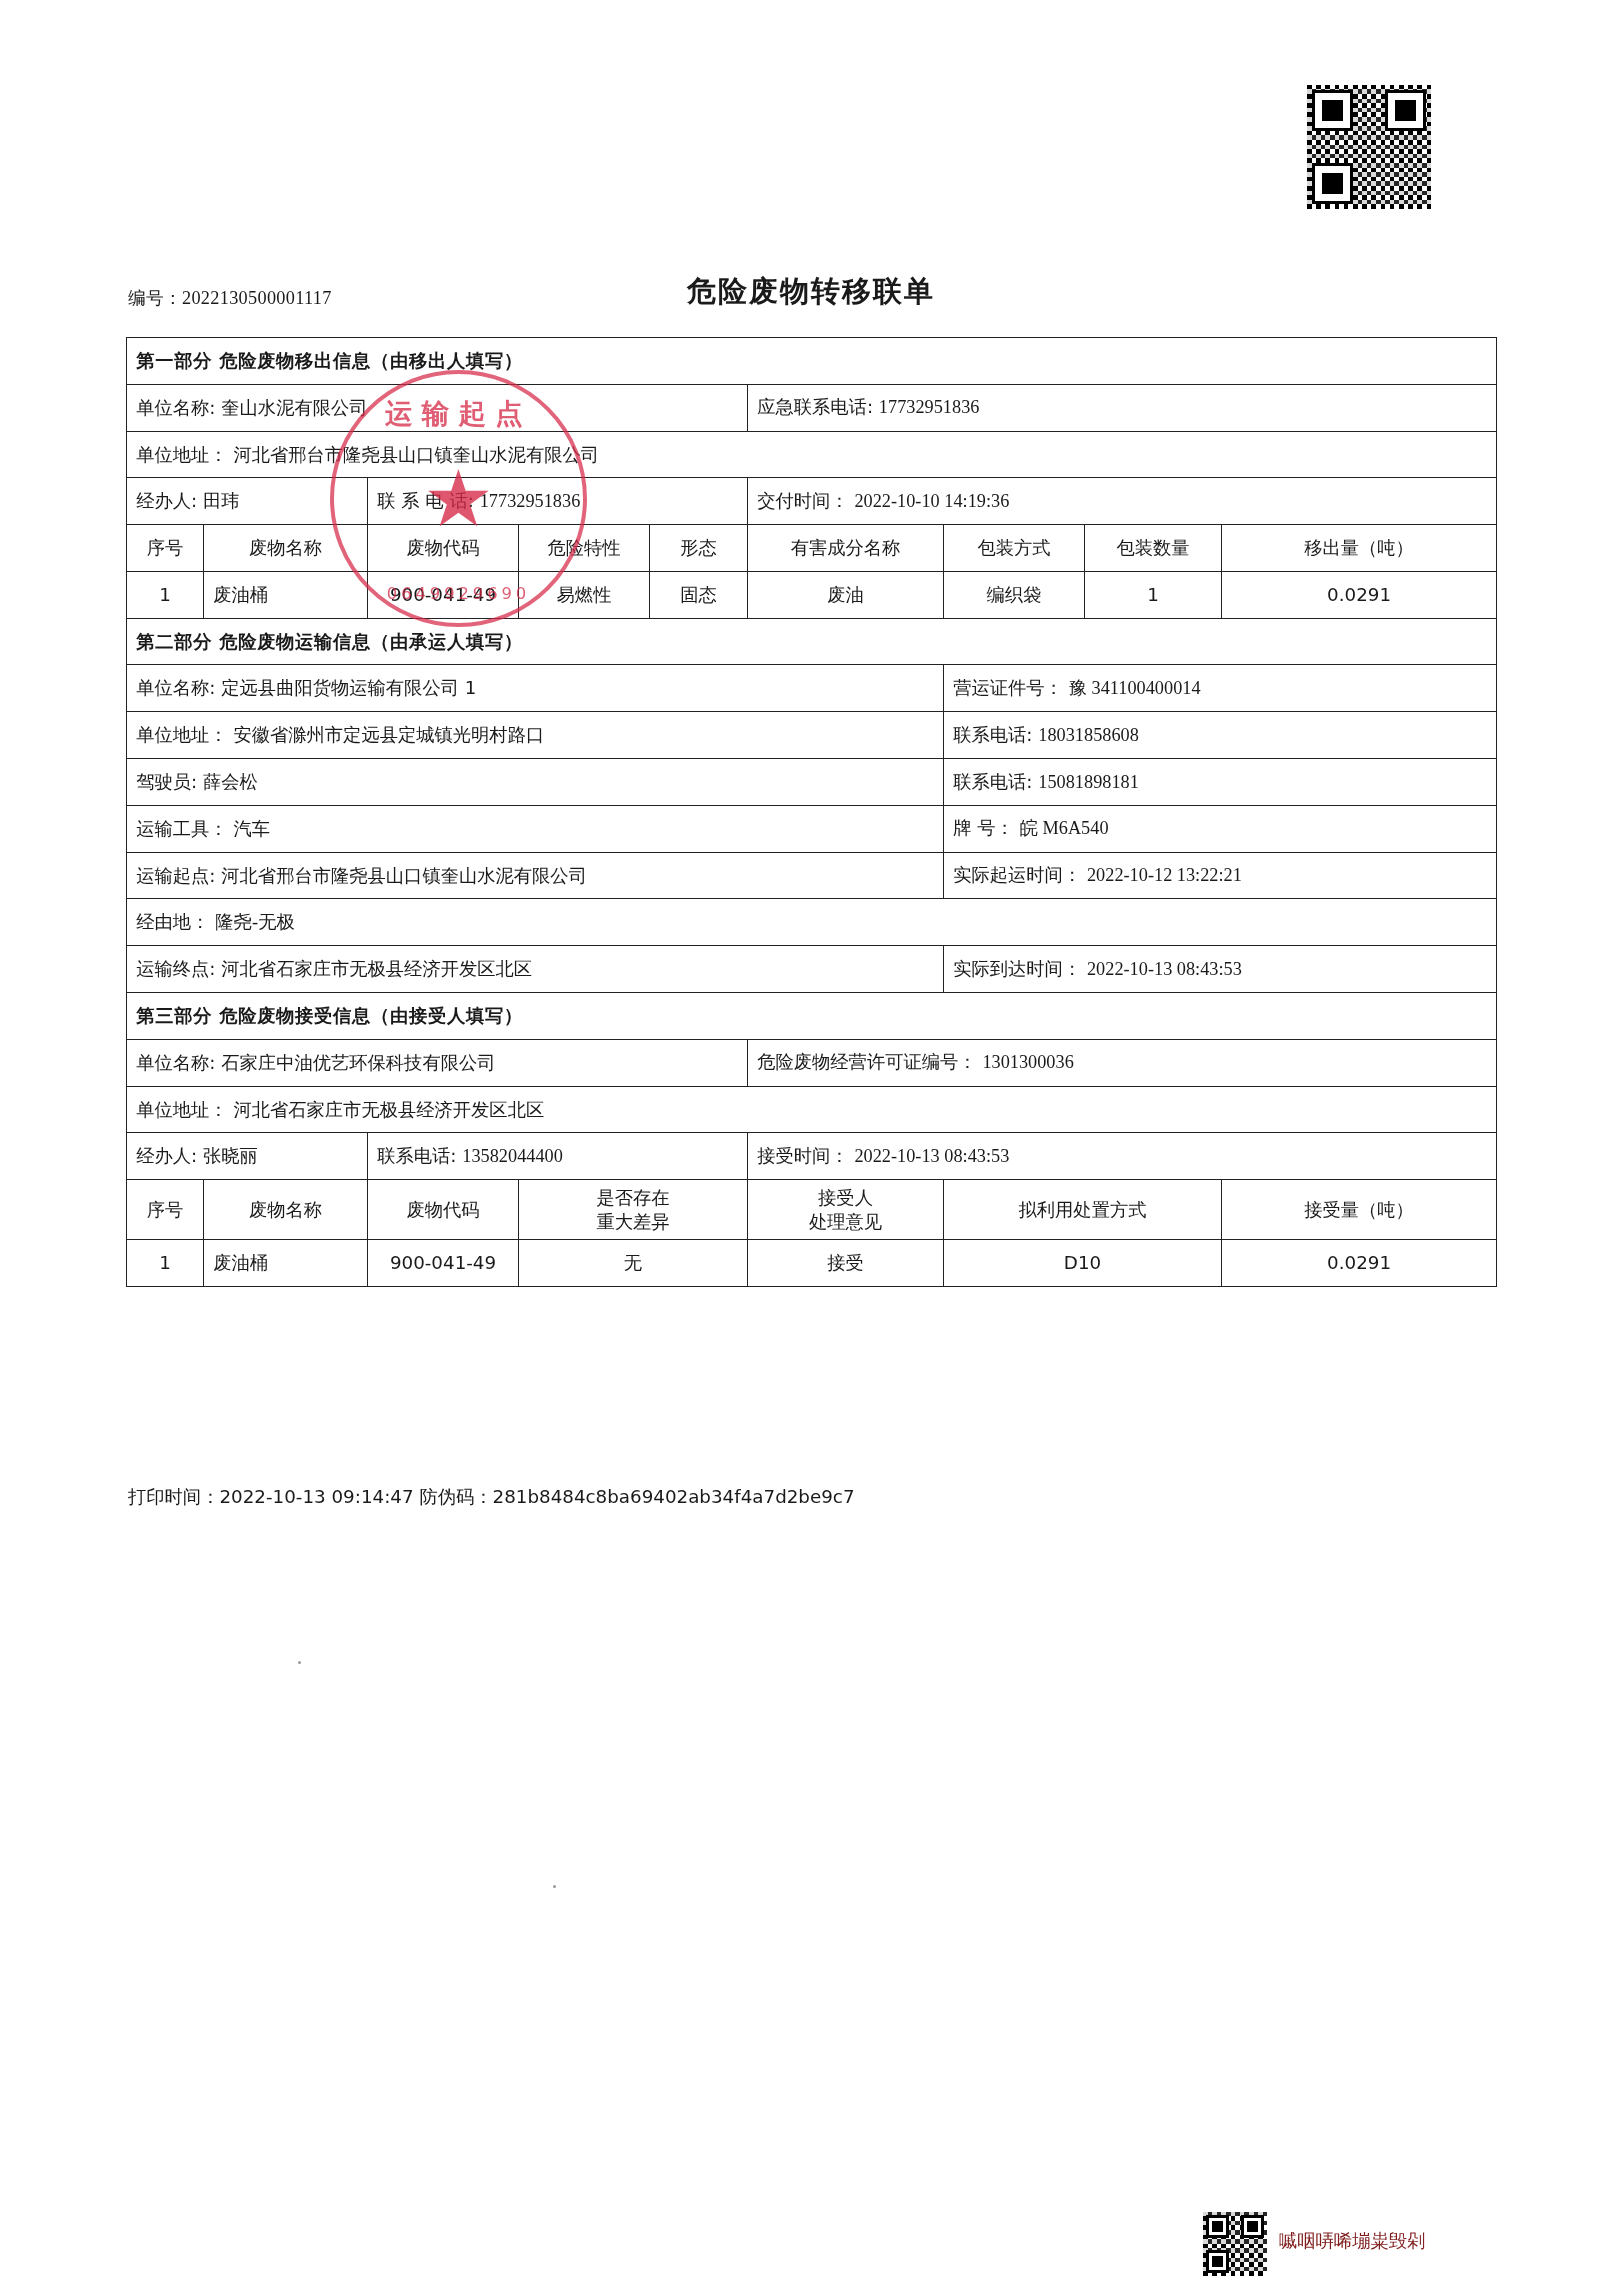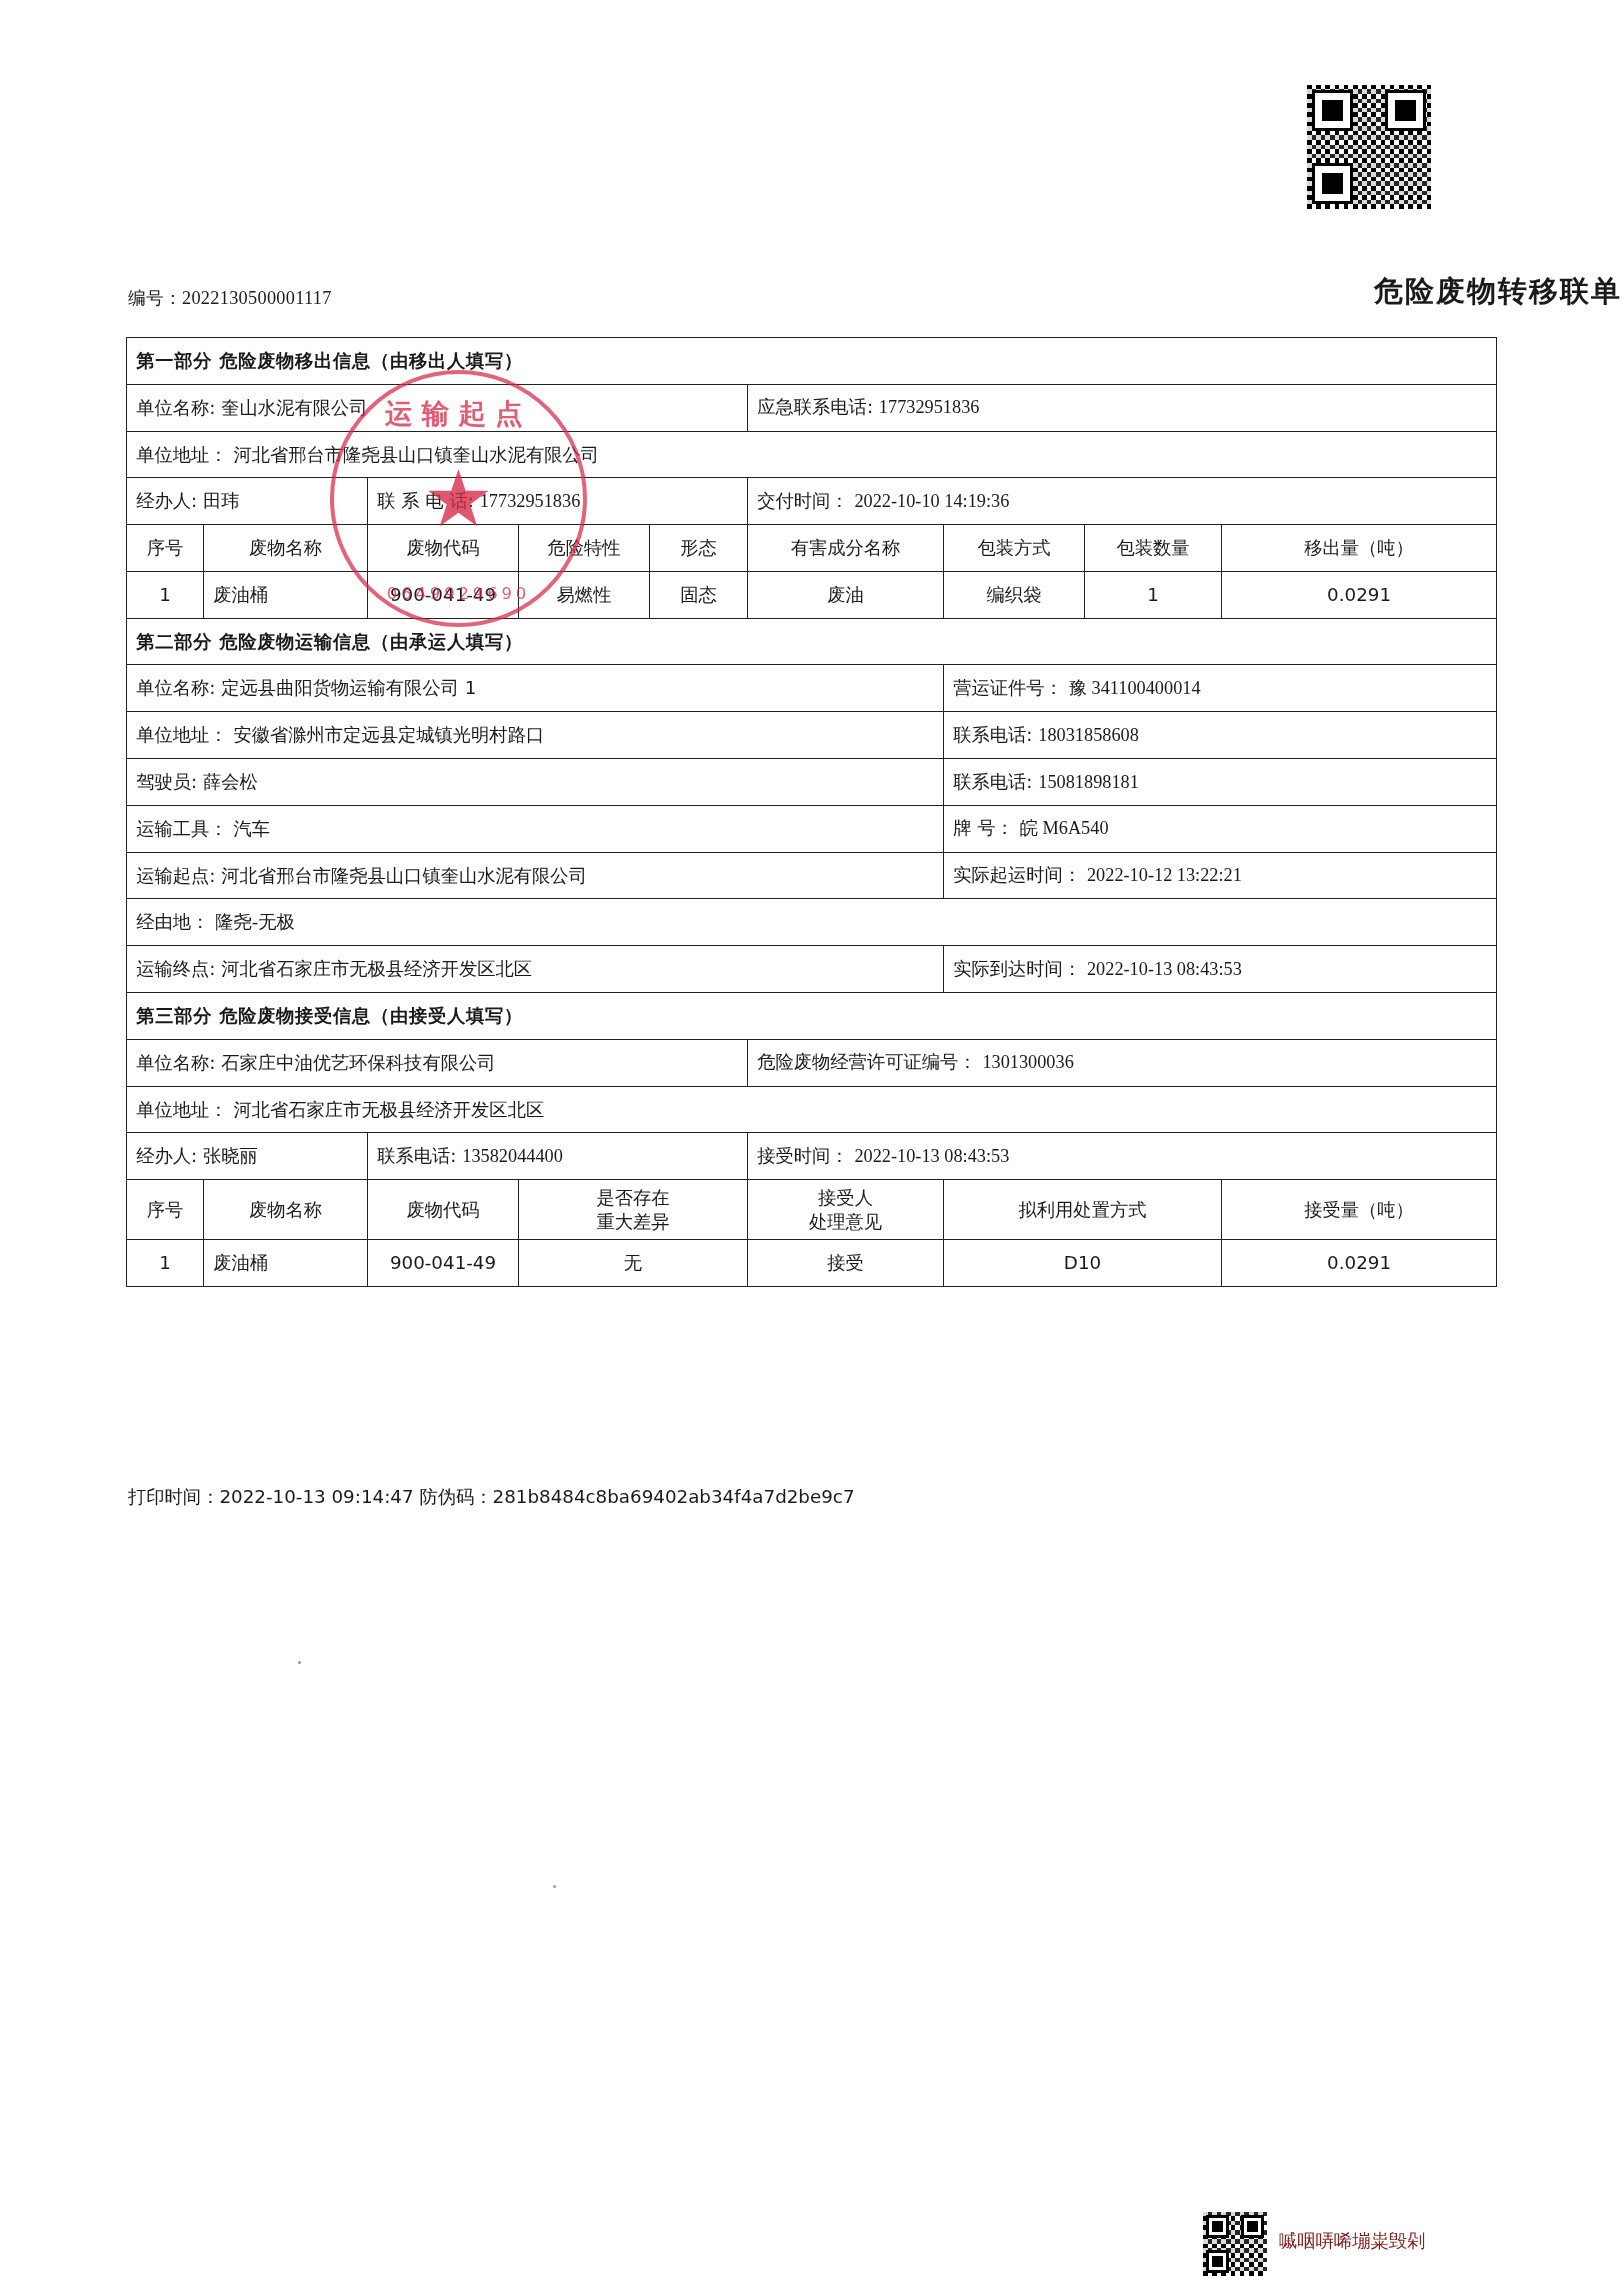--- a/index.html
+++ b/index.html
@@ -68,21 +68,21 @@
     left: 128px; top: 286px;
     font-size: 17.7px;
     letter-spacing: 0.3px;
     white-space: nowrap;
     font-family: "Liberation Serif", serif;
   }
   .doc-title {
     position: absolute;
     left: 0; top: 272px;
     width: 1622px;
-    text-align: right;
+    text-align: center;
     font-size: 29px;
     font-weight: bold;
     letter-spacing: 2px;
     font-family: "DejaVu Sans", sans-serif;
   }
 
   
   table.form {
     position: absolute;
     left: 126px;

